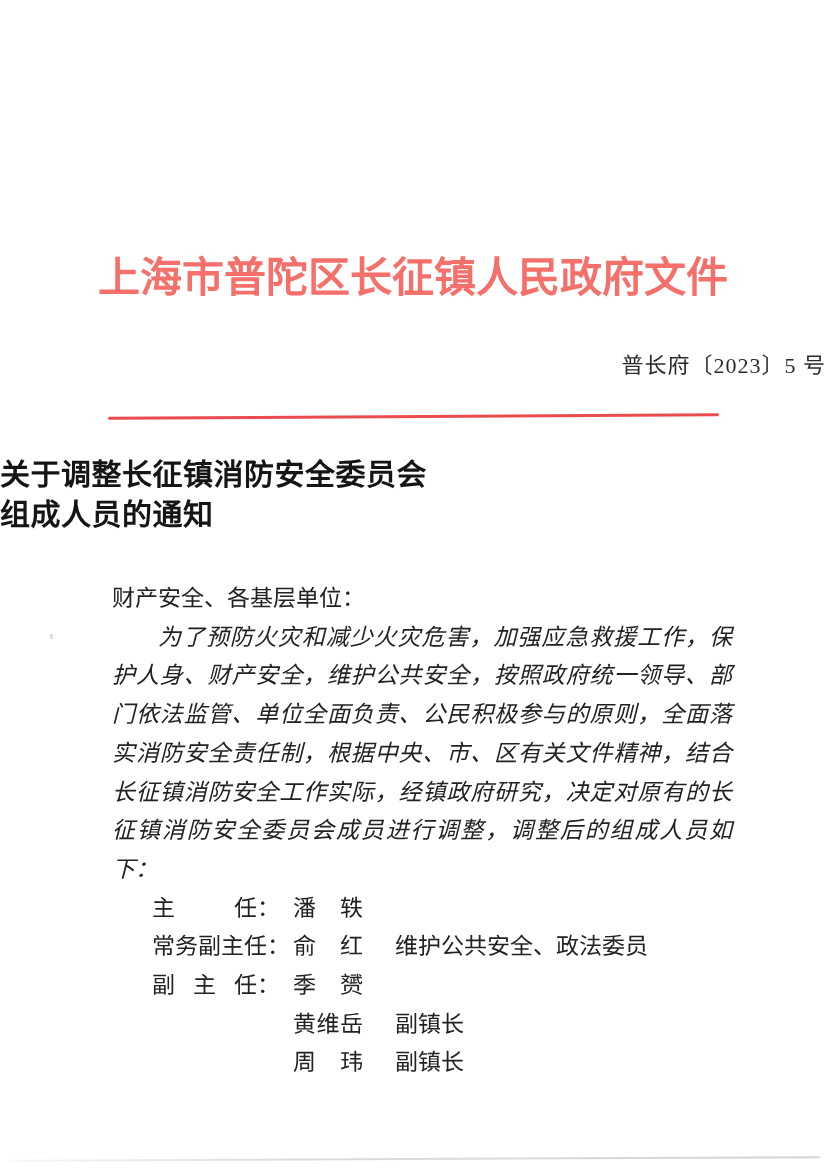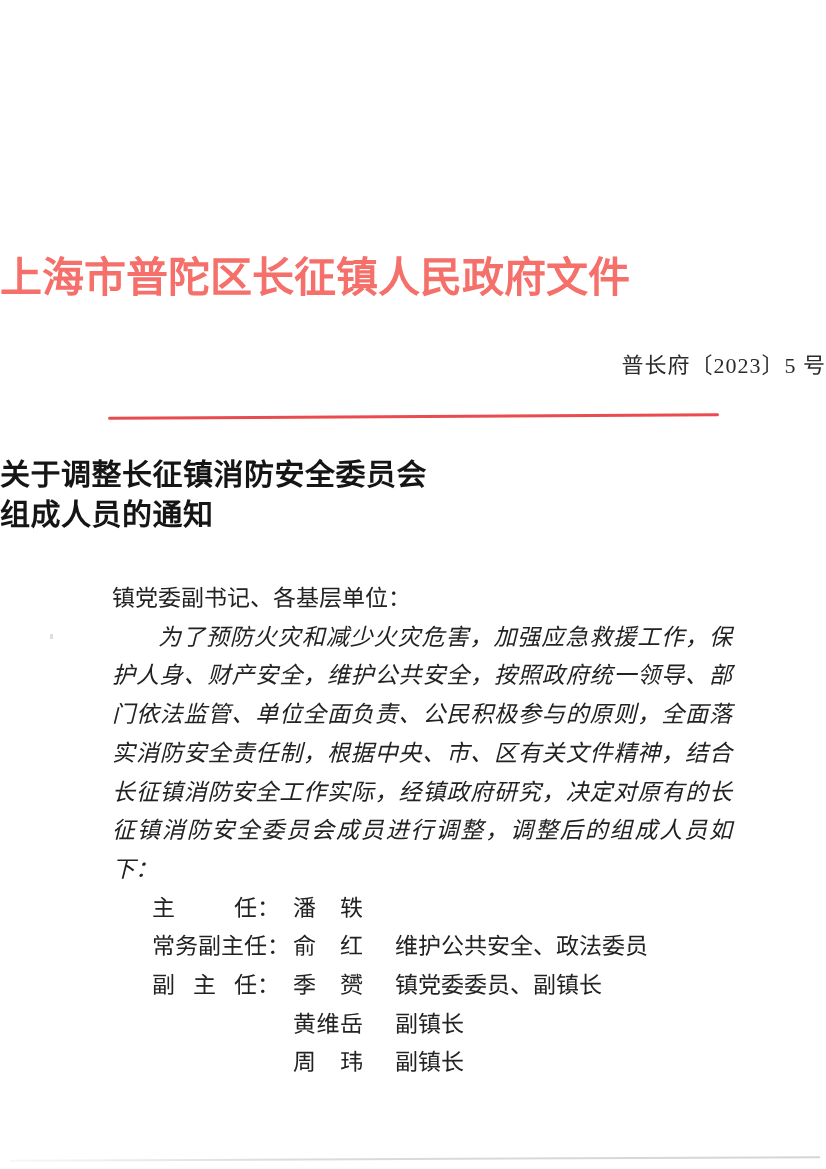--- a/index.html
+++ b/index.html
@@ -12,20 +12,21 @@
     height: 1169px;
     background: #ffffff;
     overflow: hidden;
     color: #1d1d1d;
   }
 
   
   .org-title {
     position: absolute;
     top: 250px; left: 0; right: 0;
+    text-align: center;
     font-size: 42px;
     font-weight: bold;
     letter-spacing: 0px;
     color: #f5706a;
     line-height: 56px;
     white-space: nowrap;
   }
   .doc-number {
     position: absolute;
     top: 347px; left: 0; right: 0;
@@ -122,21 +123,21 @@
   <div class="doc-number">普长府〔2023〕5 号</div>
 
   <div class="red-line"></div>
 
   <div class="doc-title">
     <span>关于调整长征镇消防安全委员会</span><br>
     <span>组成人员的通知</span>
   </div>
 
   <div class="body-block">
-    <p class="salutation">镇党委副书记、各基层单位：</p>
+    <p class="salutation">财产安全、各基层单位：</p>
     <p class="main-paragraph">为了预防火灾和减少火灾危害，加强应急救援工作，保护人身、财产安全，维护公共安全，按照政府统一领导、部门依法监管、单位全面负责、公民积极参与的原则，全面落实消防安全责任制，根据中央、市、区有关文件精神，结合长征镇消防安全工作实际，经镇政府研究，决定对原有的长征镇消防安全委员会成员进行调整，调整后的组成人员如下：</p>
     <div>
   <div class="roster-row">
     <span class="role">
             <span>主</span>
             <span>任：</span>
           </span>
     <span class="name">
             <span>潘</span>
             <span>轶</span>
@@ -161,21 +162,20 @@
   <div class="roster-row">
     <span class="role">
             <span>副</span>
             <span>主</span>
             <span>任：</span>
           </span>
     <span class="name">
             <span>季</span>
             <span>赟</span>
           </span>
-    <span class="position">镇党委委员、副镇长</span>
   </div>
 
   <div class="roster-row">
     <span class="role"></span>
     <span class="name">
             <span>黄</span>
             <span>维</span>
             <span>岳</span>
           </span>
     <span class="position">副镇长</span>

